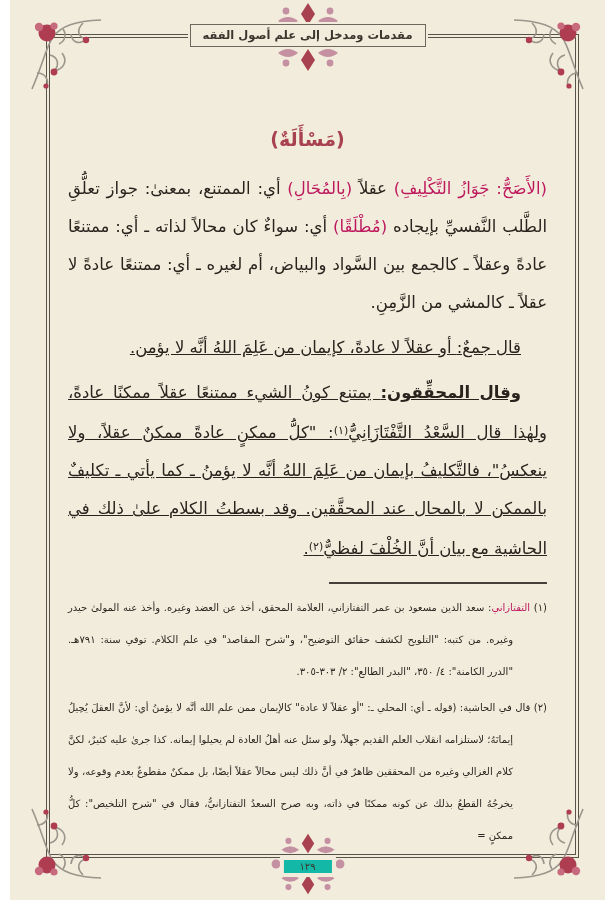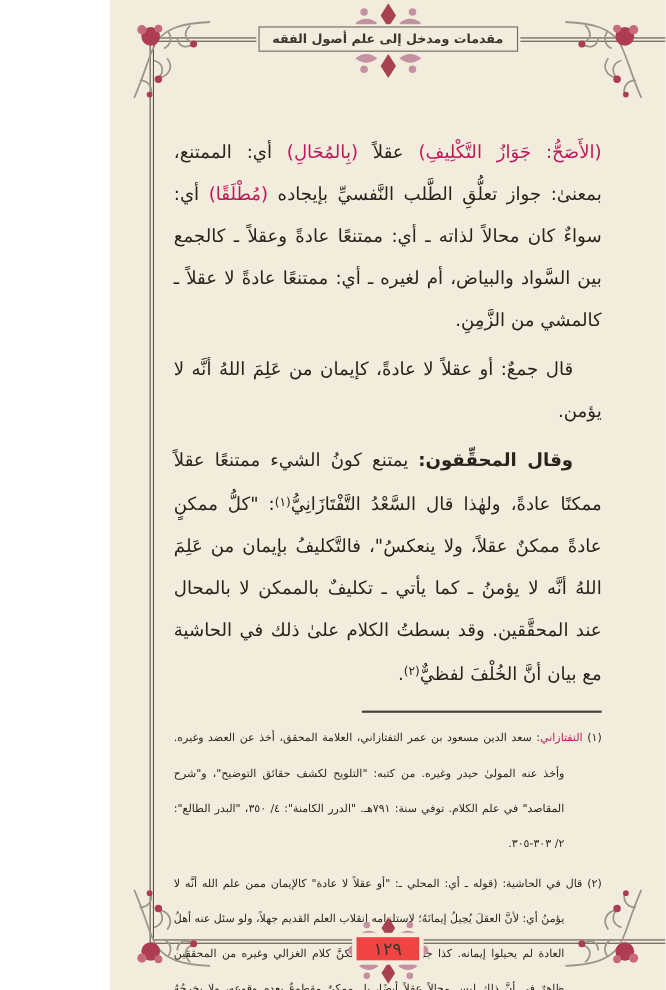--- a/index.html
+++ b/index.html
@@ -1,20 +1,20 @@
 <!DOCTYPE html>
 <html lang="ar" dir="rtl"><head>
 <meta charset="utf-8">
 <style>
   * { margin:0; padding:0; box-sizing:border-box; }
   html,body { width:605px; height:900px; }
   body { font-family:"DejaVu Sans", sans-serif; }
 
   .page {
-    position:relative; width:505px; height:900px;
+    position:relative; width:595px; height:900px;
     background:#f2ecdd; overflow:hidden; direction:rtl;
     color:#28241d;
   }
 
   
   .frame {
     position:absolute; left:36px; top:34px; width:533px; height:824px;
     border:4px double #57524a; z-index:1;
   }
 
@@ -43,21 +43,21 @@
 
   .masala {
     text-align:center; color:#a84150; font-weight:bold;
     font-size:19px; margin:8px 0 20px;
   }
 
   .body-p {
     font-size:16.5px; line-height:38px; text-align:justify;
     text-align-last:right;
   }
-  .body-p.indent { text-indent:26px; margin-top:7px; }
+  .body-p.indent { text-indent:26px; margin-top:7px;text-decoration:underline; }
   .red  { color:#be185d; }
   .bold { font-weight:bold; }
   .fnref { font-size:11px; vertical-align:4px; letter-spacing:-1px; }
 
   .fn-sep {
     width:218px; height:2px; background:#45403a; margin:14px 0 8px;
   }
 
   .fn {
     font-size:10px; line-height:32px; text-align:justify; text-align-last:right;
@@ -66,22 +66,22 @@
   .fn + .fn { margin-top:4px; }
   .fn .marker { letter-spacing:1px; }
 
   
   .pagenum-ornament {
     position:absolute; bottom:4px; left:50%; transform:translateX(-50%);
     width:110px; height:64px; z-index:3;
   }
   .pagenum-box {
     position:absolute; bottom:27px; left:50%; transform:translateX(-50%);
-    background:#ef4444; box-shadow:0 0 0 4px #f2ecdd;
-    padding:1px 16px; z-index:4; font-size:16px; color:#3c372e;
+    background:#14b8a6; box-shadow:0 0 0 4px #f2ecdd;
+    padding:1px 16px; z-index:4; font-size:10px; color:#3c372e;
   }
 </style>
 </head>
 <body>
 
 <div class="page">
 
   <div class="frame"></div>
 
   <svg width="0" height="0" style="position:absolute" aria-hidden="true">
@@ -137,20 +137,21 @@
 
   <svg class="header-ornament" viewBox="0 0 120 72">
     <use href="#floral-burst" transform="translate(0,0)"></use>
   </svg>
   <div class="header-box">
     <span>مقدمات ومدخل إلى علم أصول الفقه</span>
   </div>
 
   <div class="content">
 
+    <div class="masala">(مَسْأَلَةٌ)</div>
 
     <p class="body-p"><span class="red">(الأَصَحُّ: جَوَازُ التَّكْلِيفِ)</span><span> عقلاً </span><span class="red">(بِالمُحَالِ)</span><span> أي: الممتنع، بمعنىٰ: جواز تعلُّقِ الطَّلب النَّفسيِّ بإيجاده </span><span class="red">(مُطْلَقًا)</span><span> أي: سواءٌ كان محالاً لذاته ـ أي: ممتنعًا عادةً وعقلاً ـ كالجمع بين السَّواد والبياض، أم لغيره ـ أي: ممتنعًا عادةً لا عقلاً ـ كالمشي من الزَّمِنِ.</span></p>
 
     <p class="body-p indent"><span>قال جمعٌ:</span><span> أو عقلاً لا عادةً، كإيمان من عَلِمَ اللهُ أنَّه لا يؤمن.</span></p>
 
     <p class="body-p indent"><span class="bold">وقال المحقِّقون:</span><span> يمتنع كونُ الشيء ممتنعًا عقلاً ممكنًا عادةً، ولهٰذا قال السَّعْدُ التَّفْتَازَانِيُّ</span><span class="fnref">(١)</span><span>: "كلُّ ممكنٍ عادةً ممكنٌ عقلاً، ولا ينعكسُ"، فالتَّكليفُ بإيمان من عَلِمَ اللهُ أنَّه لا يؤمنُ ـ كما يأتي ـ تكليفٌ بالممكن لا بالمحال عند المحقَّقين. وقد بسطتُ الكلام علىٰ ذلك في الحاشية مع بيان أنَّ الخُلْفَ لفظيٌّ</span><span class="fnref">(٢)</span><span>.</span></p>
 
     <div class="fn-sep"></div>
 
     <div>

